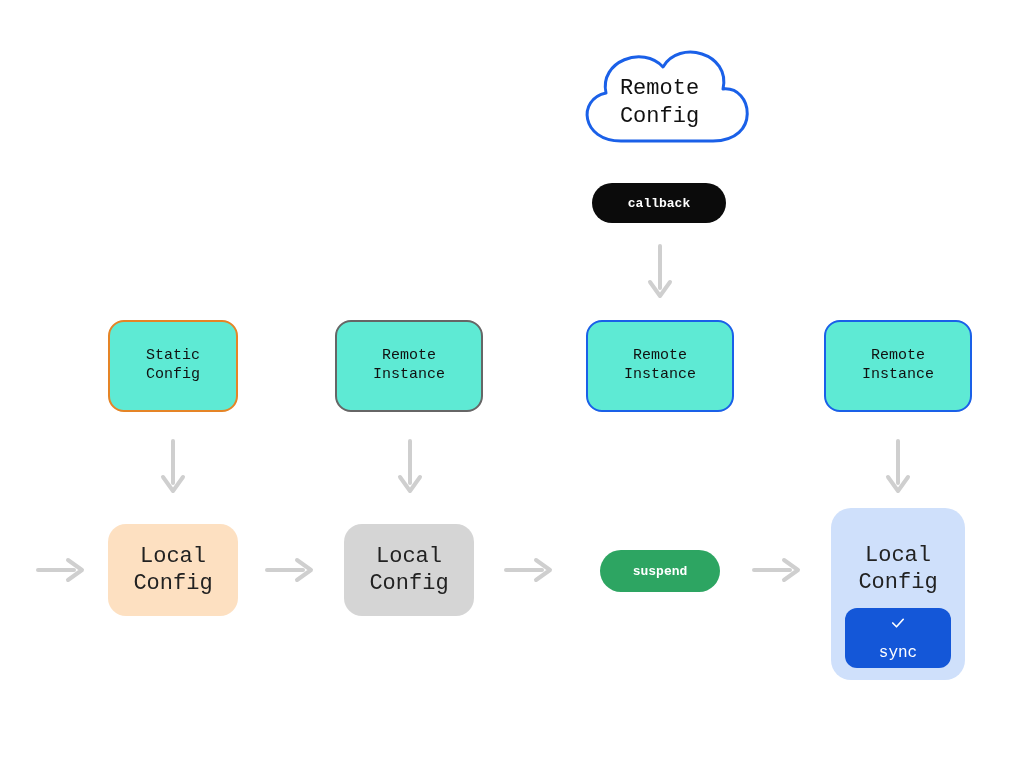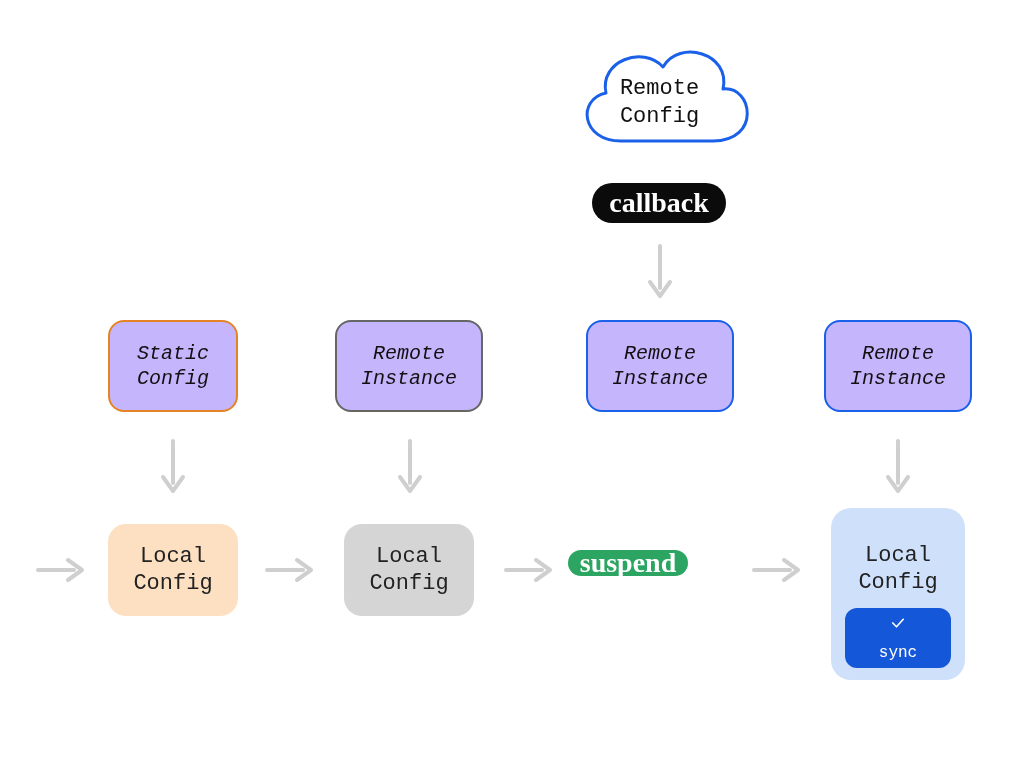--- a/index.html
+++ b/index.html
@@ -22,28 +22,27 @@
     color:var(--ink);
     position:relative;
   }
   svg{display:block}
 
   
   .card{
     position:absolute;
     border:2.5px solid;
     border-radius:16px;
-    background:#c4b5fd;
+    background:#5eead4;
     display:flex;align-items:center;justify-content:center;
     text-align:center;
-    font-size:20px;line-height:1.25;
+    font-size:15px;line-height:1.25;
     white-space:pre-line;
     box-sizing:border-box;
     padding:4px;
-    font-style:italic;
   }
   .card.orange{border-color:var(--orange)}
   .card.gray{border-color:var(--gray)}
   .card.blue{border-color:var(--blue-border)}
 
   
   .blob{
     position:absolute;
     border-radius:18px;
     display:flex;align-items:center;justify-content:center;
@@ -55,23 +54,23 @@
   }
   .blob.orange{background:var(--orange-fill);color:#222}
   .blob.gray  {background:var(--gray-fill);color:#222}
   .blob.bluelt{background:var(--blue-light);color:#222;border-radius:20px}
 
   
   .pill{
     position:absolute;
     border-radius:999px;
     display:flex;align-items:center;justify-content:center;
-    font-size:28px;font-weight:600;
+    font-size:13px;font-weight:600;
     box-sizing:border-box;padding:13px 20px;
-    font-family:Liberation Serif, serif;
+    font-family:Liberation Mono, monospace;
   }
   .pill.black{background:var(--black);color:#fff}
   .pill.green{background:var(--green);color:#fff}
 
   
   .sync-badge{
     position:absolute;
     background:var(--blue);
     color:#fff;
     border-radius:12px;
@@ -192,21 +191,21 @@
 Config</span>
 </div>
 
 <div class="arrow" style="left:504px;top:556px;width:52px;height:28px;">
   <svg viewBox="0 0 52 28">
     <line x1="2" y1="14" x2="38" y2="14" stroke="#cfcfcf" stroke-width="4" stroke-linecap="round"></line>
     <path d="M32 4 L46 14 L32 24" fill="none" stroke="#cfcfcf" stroke-width="4" stroke-linecap="round" stroke-linejoin="round"></path>
   </svg>
 </div>
 
-<div class="pill green" style="left:568px;top:550px;width:120px;height:26px;">
+<div class="pill green" style="left:600px;top:550px;width:120px;height:42px;">
   <span>suspend</span>
 </div>
 
 <div class="arrow" style="left:752px;top:556px;width:52px;height:28px;">
   <svg viewBox="0 0 52 28">
     <line x1="2" y1="14" x2="38" y2="14" stroke="#cfcfcf" stroke-width="4" stroke-linecap="round"></line>
     <path d="M32 4 L46 14 L32 24" fill="none" stroke="#cfcfcf" stroke-width="4" stroke-linecap="round" stroke-linejoin="round"></path>
   </svg>
 </div>
 

